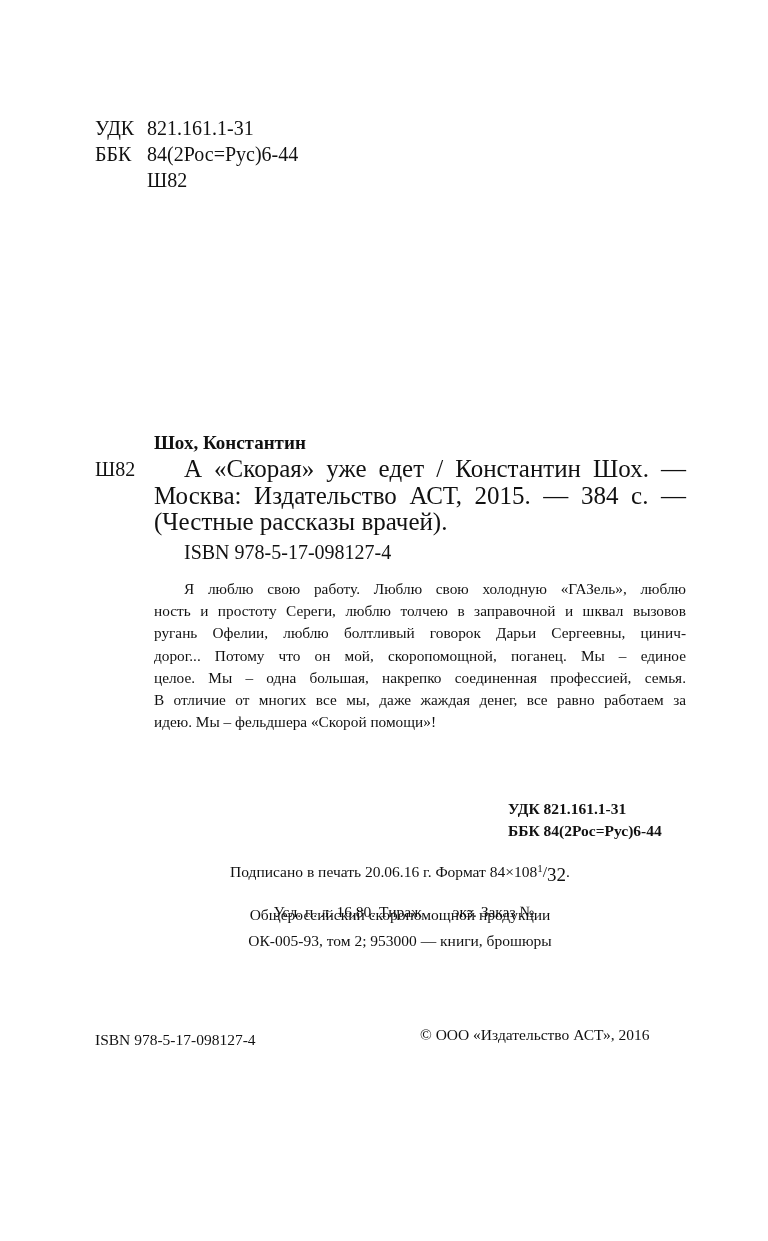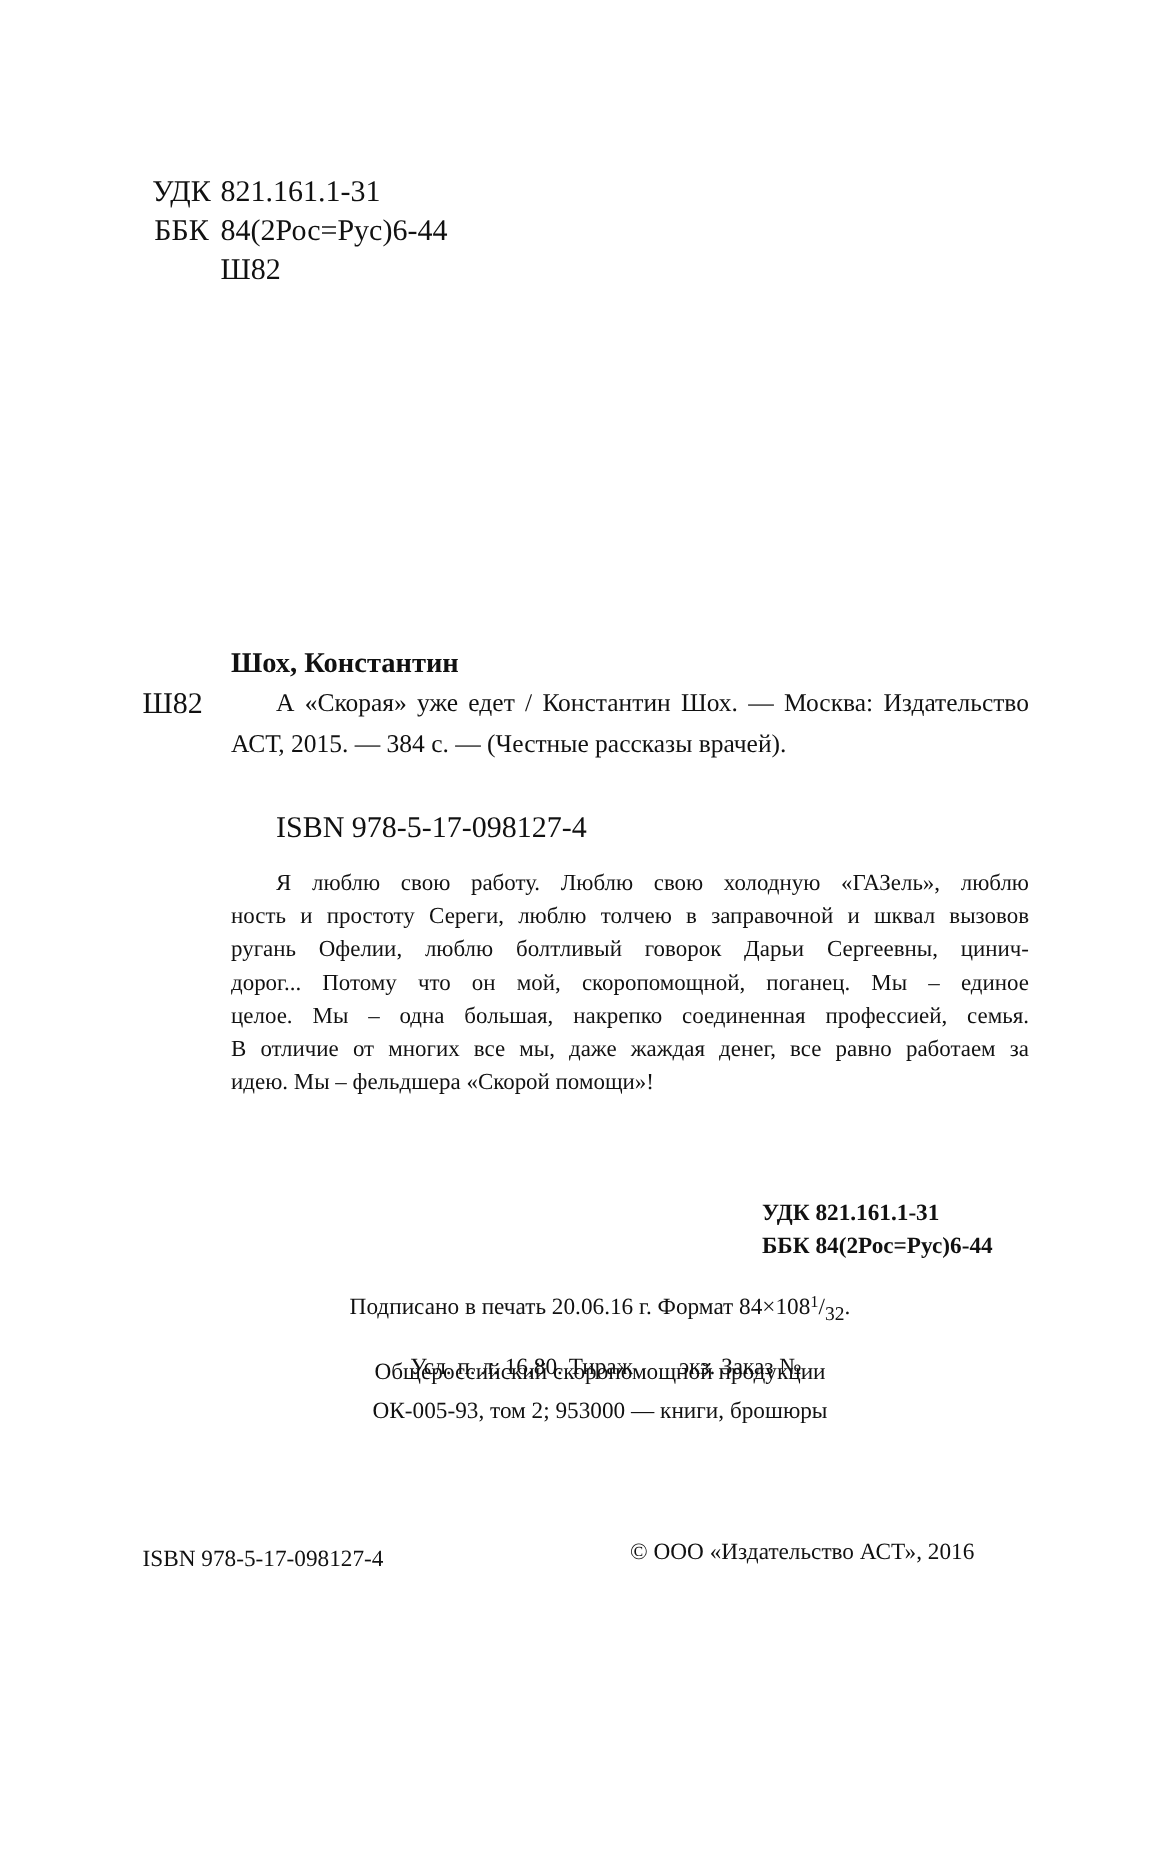--- a/index.html
+++ b/index.html
@@ -5,49 +5,49 @@
     html, body { margin: 0; padding: 0; background: #ffffff; }
     body {
       width: 768px; height: 1241px; position: relative; overflow: hidden;
       font-family: "Liberation Serif", "DejaVu Serif", serif;
       color: #111111;
     }
     .abs { position: absolute; white-space: nowrap; }
 
     
     .cls { font-size: 20px; line-height: 26px; }
-    .cls .lbl { display: inline-block; width: 52px; text-align: center; }
+    .cls .lbl { display: inline-block; width: 52px; }
 
     
     .author { font-size: 19px; font-weight: bold; line-height: 26px; }
     .card-code { font-size: 20px; line-height: 26px; }
     .card-text {
       position: absolute; left: 154px; top: 456px; width: 532px;
-      font-size: 17px; line-height: 26.5px; text-align: justify;
+      font-size: 25px; line-height: 26.5px; text-align: justify;
       white-space: normal; text-indent: 30px;
     }
     .card-isbn { font-size: 20px; line-height: 26px; }
 
     
     .annot {
       position: absolute; left: 154px; top: 578px; width: 532px;
       font-size: 15.3px; line-height: 22.2px; text-align: justify;
       white-space: normal;
     }
     .annot .line { display: block; text-align-last: justify; }
     .annot .line.first { text-indent: 30px; }
     .annot .line.last { text-align-last: left; }
 
     
     .rcodes { font-size: 15.5px; font-weight: bold; line-height: 22px; }
 
     
     .imprint { font-size: 15.5px; line-height: 22px; text-align: center; }
     .frac sup { font-size: 11px; vertical-align: 5px; }
-    .frac sub { font-size: 13px; vertical-align: -4px; }
+    .frac sub { font-size: 19px; vertical-align: -4px; }
 
     
     .foot { font-size: 15.5px; line-height: 20px; }
   </style>
 </head>
 <body>
 
 <div class="abs cls" style="left:95px; top:115px;">
   <span class="lbl">УДК</span><span>821.161.1-31</span>
 </div>

